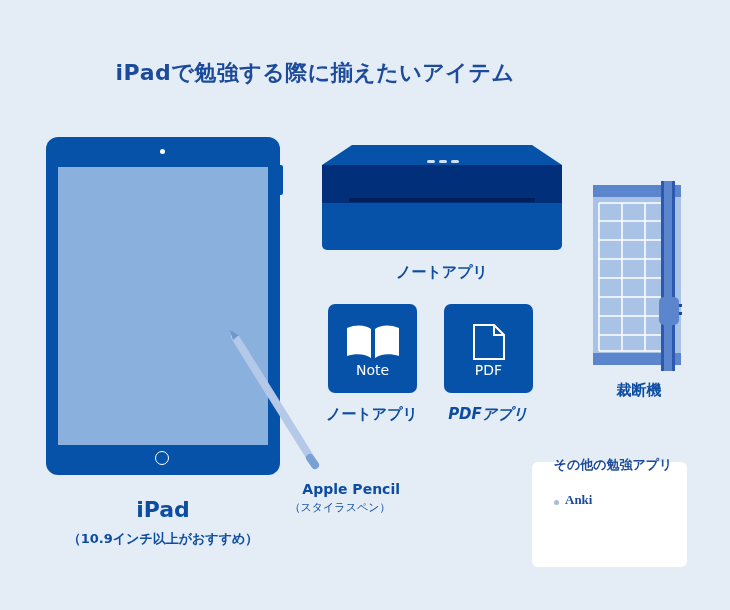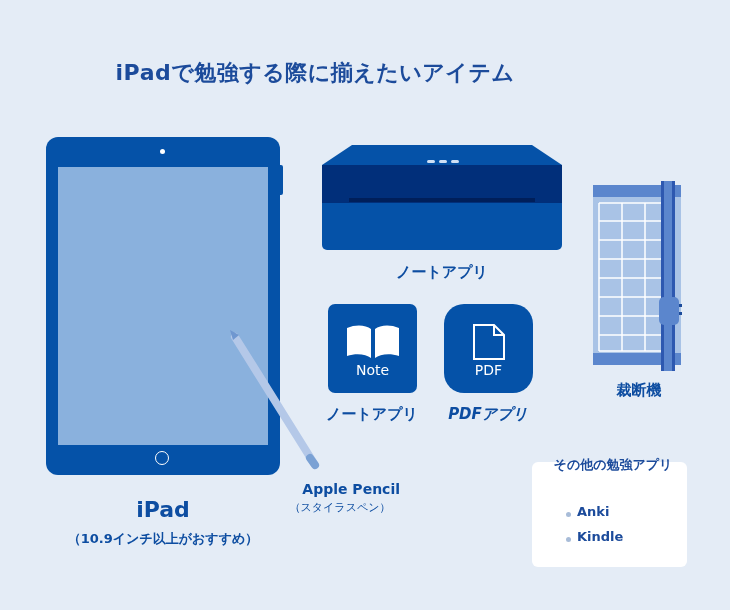--- a/index.html
+++ b/index.html
@@ -44,41 +44,41 @@
   .pencil-label { left: 280px; top: 481px; width: 120px; font-size: 14px; text-align: right; }
   .pencil-sub { left: 280px; top: 500px; width: 120px; font-size: 11px; font-weight: normal; }
   
   .scanner { left: 322px; top: 143px; }
   .scanner-label { left: 322px; top: 263px; width: 240px; font-size: 15px; }
   
   .app {
     width: 89px; height: 89px; background: #0552a8; border-radius: 7px;
   }
   .app-note { left: 328px; top: 304px; }
-  .app-pdf { left: 444px; top: 304px; border-radius: 20px; }
+  .app-pdf { left: 444px; top: 304px; }
   .app-text {
     position: absolute; left: 0; width: 100%; top: 58px; text-align: center;
     color: #ffffff; font-weight: normal; font-size: 14px;
   }
   .app-icon { position: absolute; left: 0; top: 20px; width: 100%; display: flex; justify-content: center; }
   .note-label { left: 316px; top: 405px; width: 112px; font-size: 15px; }
   .pdf-label { left: 432px; top: 405px; width: 112px; font-size: 15px; font-style: italic; }
   
   .cutter { left: 593px; top: 181px; }
   .cutter-label { left: 593px; top: 381px; width: 92px; font-size: 15px; }
   
   .others {
     left: 532px; top: 462px; width: 155px; height: 105px;
     background: #ffffff; border-radius: 6px;
   }
   .others-title {
     left: 538px; top: 456px; width: 150px; font-size: 13px; font-weight: bold;
     color: #1c4b9b; text-align: center;
   }
-  .others-list { left: 550px; top: 483px; margin: 16px; padding: 0; list-style: none; }
+  .others-list { left: 550px; top: 483px; margin: 4px; padding: 0; list-style: none; font-family: Liberation Serif, serif; }
   .others-list li {
     height: 25px; line-height: 16px; font-size: 13px; font-weight: bold; color: #1c4b9b;
     display: flex; align-items: center;
   }
   .bullet { width: 5px; height: 5px; background: #a8bcd8; border-radius: 50%; margin-right: 6px; margin-top: 6px; }
 </style>
 </head>
 <body>
 
 <div class="abs title">iPadで勉強する際に揃えたいアイテム</div>
@@ -160,17 +160,13 @@
 </svg>
 <div class="abs lbl cutter-label">裁断機</div>
 
 <div class="abs others"></div>
 <div class="abs others-title">その他の勉強アプリ</div>
 <ul class="abs others-list">
   <li>
       <span class="bullet"></span>
       <span>Anki</span>
     </li>
-  <li>
-      <span class="bullet"></span>
-      <span>Kindle</span>
-    </li>
 </ul>
 
 </body></html>

